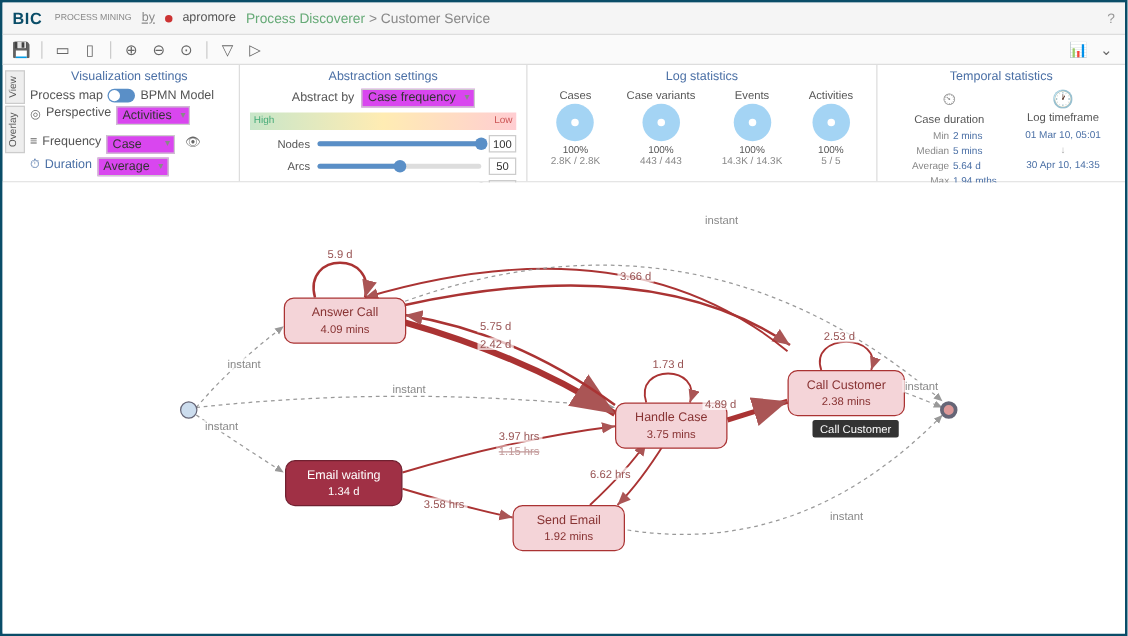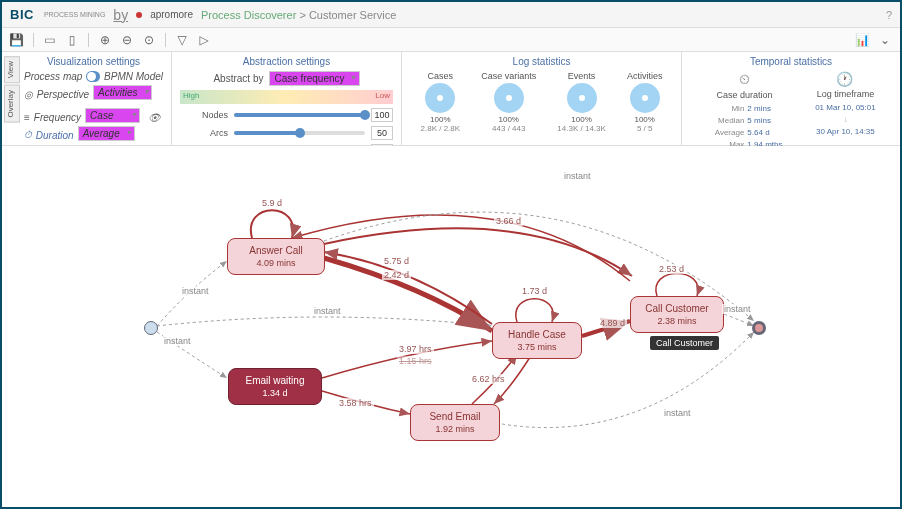--- a/index.html
+++ b/index.html
@@ -1,38 +1,38 @@
 <!DOCTYPE html>
 <html><head>
 <meta charset="utf-8">
 <style>
   * { box-sizing: border-box; margin: 0; padding: 0; }
   body { font-family: Arial, sans-serif; font-size: 11px; color: #333; background: #fff; width: 902px; height: 509px; overflow: hidden; border: 2px solid #0a4d68; position: relative; }
   .header { display: flex; align-items: center; height: 26px; background: #f5f5f5; border-bottom: 1px solid #ddd; padding: 0 8px; gap: 8px; }
   .logo-bic { font-weight: bold; font-size: 13px; color: #0a4d68; letter-spacing: 0.5px;}
   .logo-sub { font-size: 7px; color: #888; margin-left: 2px; line-height: 1;}
-  .by { font-size: 14px; color: #888; text-decoration: underline; }
+  .by { font-size: 10px; color: #888; text-decoration: underline; }
   .apromore { font-size: 10px; color: #555; }
   .breadcrumb { font-size: 11px; color: #888; }
   .breadcrumb .lnk { color: #6a7; }
   .header .spacer { flex: 1; }
   .help-icon { color: #999; cursor: pointer; }
   .toolbar { display: flex; align-items: center; height: 24px; border-bottom: 1px solid #ddd; padding: 0 6px; gap: 4px; background: #fafafa;}
   .toolbar .tbtn { width: 18px; height: 18px; display: flex; align-items: center; justify-content: center; cursor: pointer; color: #666; font-size: 12px;}
   .toolbar .sep { width:1px; height:14px; background:#ccc; margin:0 3px;}
   .toolbar .right { margin-left: auto; display:flex; gap:4px; align-items:center;}
   .panels { display: flex; height: 94px; border-bottom: 1px solid #ddd; }
   .panel { border-right: 1px solid #ddd; padding: 4px 8px; position: relative;}
   .panel:last-child { border-right: none; }
   .panel-title { text-align: center; font-size: 10px; color: #4a6fa5; margin-bottom: 4px; }
-  .vis-panel { width: 170px; display:flex; }
+  .vis-panel { width: 190px; display:flex; }
   .side-tabs { display:flex; flex-direction:column; width:16px; margin-left:-6px; font-size:8px; color:#555;}
   .side-tab { writing-mode: vertical-rl; transform: rotate(180deg); padding:4px 1px; background:#eee; border:1px solid #ccc; margin-bottom:2px; cursor:pointer; text-align:center;}
   .vis-body { flex:1; padding-left:4px;}
-  .row { display:flex; align-items:flex-end; font-size:10px; margin:3px 0; gap:4px;font-style:italic;}
+  .row { display:flex; align-items:flex-start; font-size:10px; margin:3px 0; gap:4px;}
   .row .lbl { flex:0 0 auto; color:#555;}
   .toggle { width:22px; height:11px; background:#5a8fc7; border-radius:6px; position:relative; cursor:pointer;}
   .toggle::after { content:''; position:absolute; left:1px; top:1px; width:9px; height:9px; background:#fff; border-radius:50%;}
   .dd { border:1px solid #ccc; padding:1px 14px 1px 4px; font-size:10px; background:#d946ef; position:relative; cursor:pointer; min-width:55px;}
   .dd::after { content:'▾'; position:absolute; right:3px; top:1px; font-size:8px; color:#888;}
   .icon-sm { font-size:10px; color:#666;}
   .abs-panel { width: 230px; }
   .abs-row { display:flex; align-items:center; gap:6px; margin:4px 0; font-size:10px;}
   .abs-row .albl { width:48px; color:#555; text-align:right; font-size:9px;}
   .slider-track { flex:1; height:4px; background:#ddd; border-radius:2px; position:relative;}
@@ -310,18 +310,18 @@
   <div class="edge-label" style="left:310px; top:160px; color:#888;">instant</div>
   <div class="edge-label" style="left:560px; top:25px; color:#888;">instant</div>
   <div class="edge-label" style="left:720px; top:158px; color:#888;">instant</div>
   <div class="edge-label" style="left:660px; top:262px; color:#888;">instant</div>
   <div class="edge-label" style="left:258px; top:52px;">5.9 d</div>
   <div class="edge-label" style="left:492px; top:70px;">3.66 d</div>
   <div class="edge-label" style="left:380px; top:110px;">5.75 d</div>
   <div class="edge-label" style="left:380px; top:124px;">2.42 d</div>
   <div class="edge-label" style="left:518px; top:140px;">1.73 d</div>
   <div class="edge-label" style="left:655px; top:118px;">2.53 d</div>
-  <div class="edge-label" style="left:596px; top:172px;">4.89 d</div>
+  <div class="edge-label" style="left:560px; top:172px;">4.89 d</div>
   <div class="edge-label" style="left:395px; top:198px;">3.97 hrs</div>
   <div class="edge-label" style="left:395px; top:210px; text-decoration:line-through; opacity:0.6;">1.15 hrs</div>
   <div class="edge-label" style="left:468px; top:228px;">6.62 hrs</div>
   <div class="edge-label" style="left:335px; top:252px;">3.58 hrs</div>
 </div>
 
 </body></html>

